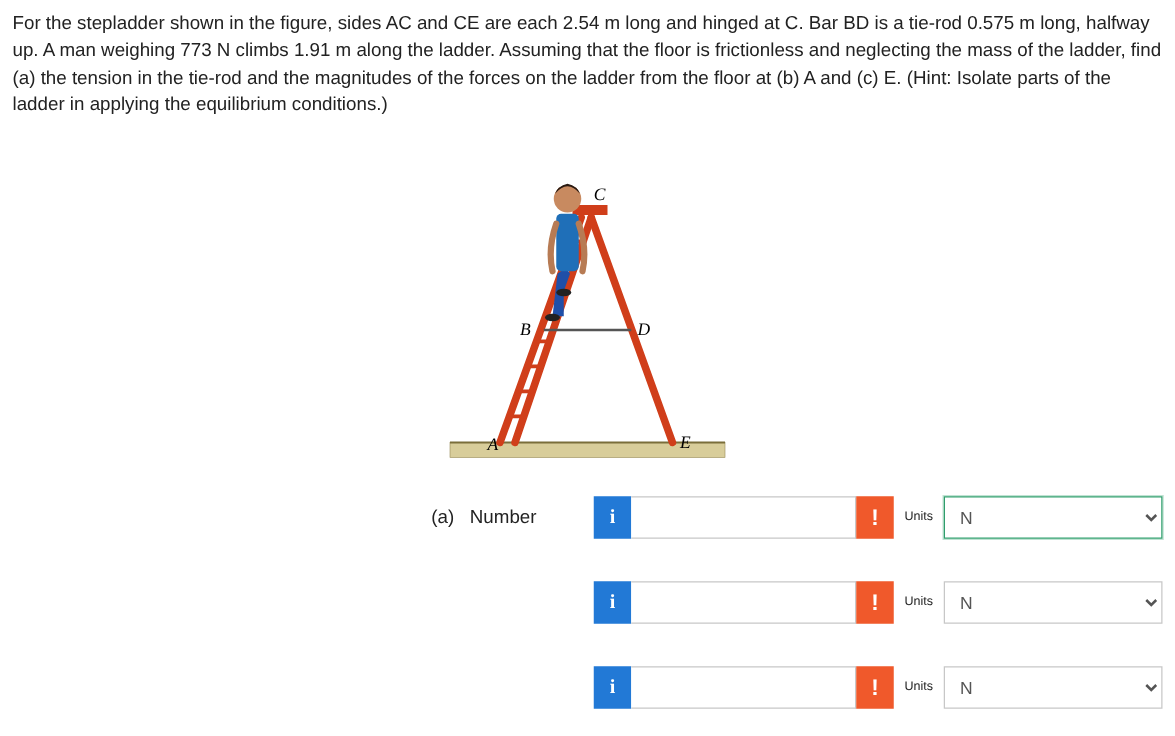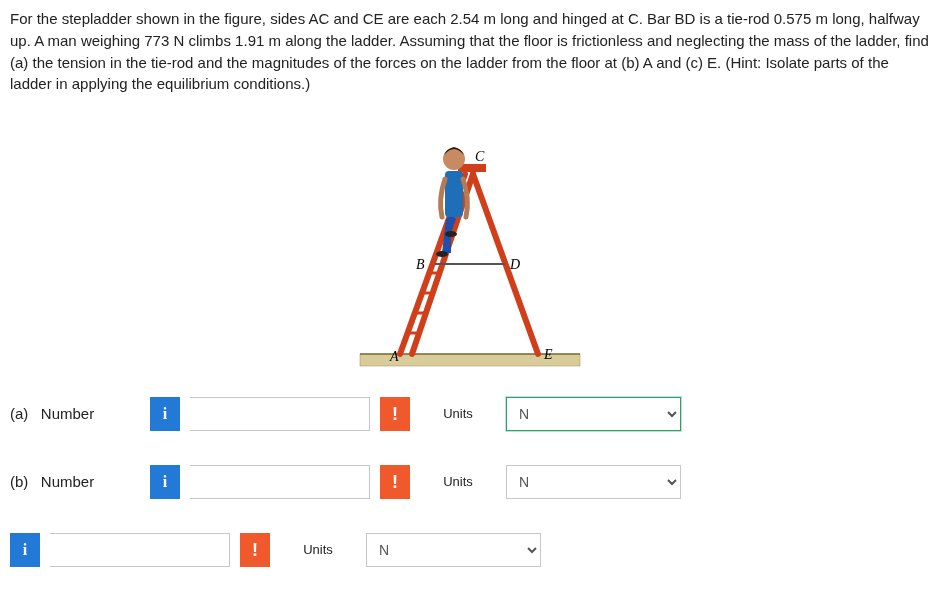--- a/index.html
+++ b/index.html
@@ -29,22 +29,23 @@
     position: absolute;
     font-family: Georgia, "Times New Roman", serif;
     font-style: italic;
     font-size: 14px;
     color: #000;
   }
   .answers { }
   .answer-row {
     display: flex;
     align-items: center;
-    gap: 10px;
+    gap: 0;
     margin: 0 0 34px 0;
+    justify-content: flex-end;
   }
   .part-label {
     width: 130px;
     font-size: 15px;
   }
   .info-badge {
     width: 30px;
     height: 34px;
     background: #2279d6;
     color: #fff;
@@ -69,23 +70,23 @@
     height: 34px;
     background: #f0592b;
     color: #fff;
     display: flex;
     align-items: center;
     justify-content: center;
     font-weight: bold;
     font-size: 18px;
   }
   .units-label {
-    width: 76px;
+    width: 40px;
     text-align: center;
-    font-size: 13px;
+    font-size: 10px;
   }
   .units-select {
     width: 175px;
     height: 34px;
     border: 1px solid #c7c7c7;
     padding: 0 8px;
     font-size: 14px;
     color: #555;
     background: #fff;
   }
@@ -161,24 +162,20 @@
     <div class="info-badge">i</div>
     <input class="num-input" type="text" style="">
     <div class="warn-badge">!</div>
     <div class="units-label">Units</div>
     <select class="units-select highlight">
       <option>N</option>
     </select>
   </div>
 
   <div class="answer-row">
-    <div class="part-label">
-      <span>(b)</span>&nbsp;&nbsp;
-      <span>Number</span>
-    </div>
     <div class="info-badge">i</div>
     <input class="num-input" type="text" style="">
     <div class="warn-badge">!</div>
     <div class="units-label">Units</div>
     <select class="units-select">
       <option>N</option>
     </select>
   </div>
 
   <div class="answer-row" style="margin-bottom:10px;">

